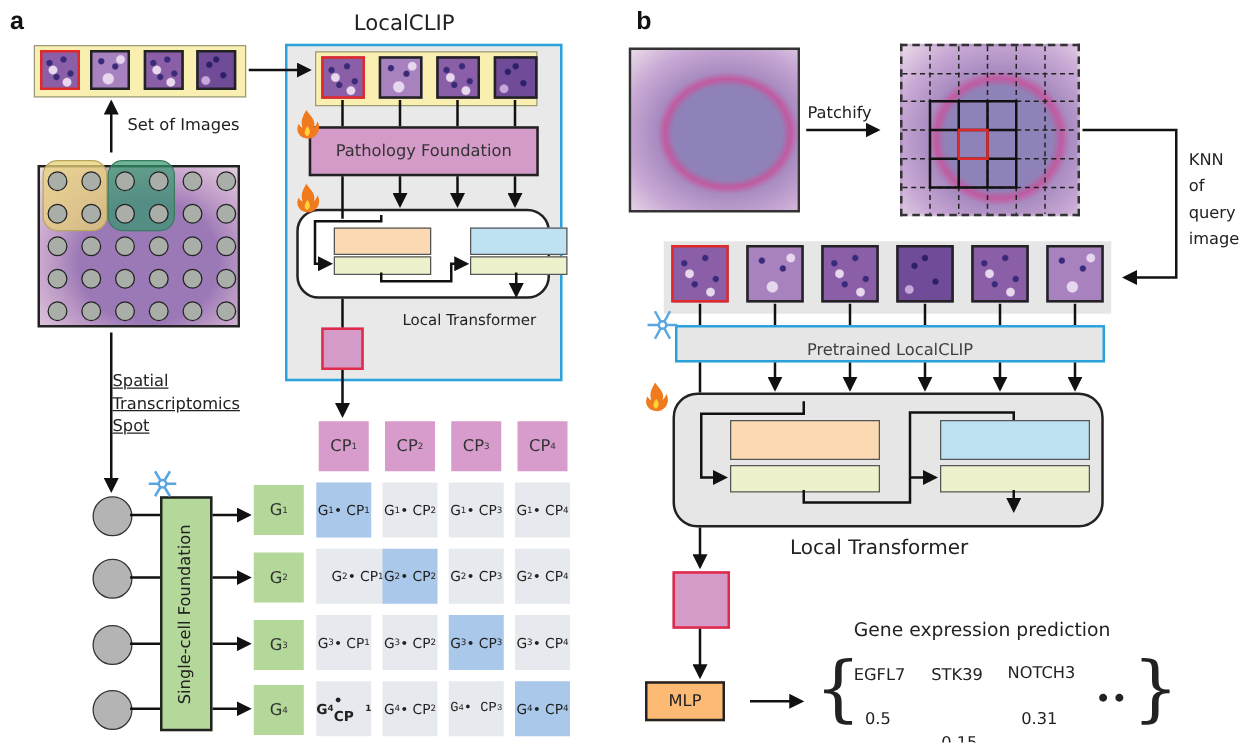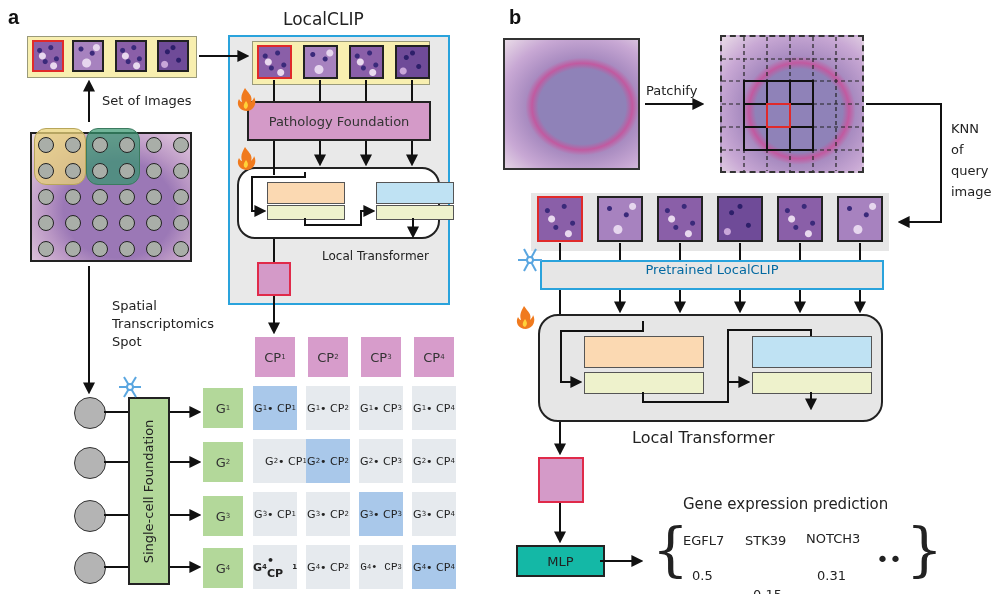--- a/index.html
+++ b/index.html
@@ -105,21 +105,21 @@
 </div>
 
 <div class="abs" style="left:237px;top:167px;width:203px;height:72px;background:#fff;border:2px solid #222;border-radius:18px;box-sizing:border-box;"></div>
 <div class="abs" style="left:267px;top:182px;width:76px;height:20px;background:#fbd9b2;border:1px solid #555;"></div>
 <div class="abs" style="left:267px;top:205px;width:76px;height:13px;background:#eef2cc;border:1px solid #555;"></div>
 <div class="abs" style="left:376px;top:182px;width:76px;height:20px;background:#bfe2f3;border:1px solid #555;width:76px;"></div>
 <div class="abs" style="left:376px;top:205px;width:76px;height:13px;background:#eef2cc;border:1px solid #555;"></div>
 <div class="abs lbl" style="left:322px;top:247px;font-size:12px;">Local Transformer</div>
 <div class="abs" style="left:257px;top:262px;width:34px;height:34px;background:#d49ac8;border:2px solid #e02a4a;box-sizing:border-box;"></div>
 
-<div class="abs lbl" style="left:112px;top:297px;">
+<div class="abs lbl" style="left:90px;top:297px;text-decoration:underline;">
   <div>Spatial</div>
   <div>Transcriptomics</div>
   <div>Spot</div>
 </div>
 
 <div class="cpbox" style="left:255px;top:337px;">
     <span>CP</span>
     <sub>1</sub>
   </div>
 <div class="cpbox" style="left:308px;top:337px;">
@@ -195,33 +195,33 @@
 </div>
 
 <div class="abs" style="left:531px;top:193px;width:358px;height:58px;background:#e6e6e6;"></div>
 <div class="tile red" style="left:537px;top:196px;width:46px;height:46px;"></div>
 <div class="tile v2" style="left:597px;top:196px;width:46px;height:46px;"></div>
 <div class="tile" style="left:657px;top:196px;width:46px;height:46px;"></div>
 <div class="tile v3" style="left:717px;top:196px;width:46px;height:46px;"></div>
 <div class="tile" style="left:777px;top:196px;width:46px;height:46px;"></div>
 <div class="tile v2" style="left:837px;top:196px;width:46px;height:46px;"></div>
 
-<div class="abs" style="left:540px;top:260px;width:344px;height:30px;background:#e6e6e6;border:2px solid #2aa3dc;box-sizing:border-box;display:flex;align-items:flex-start;justify-content:center;font-size:13px;color:#0369a1;">
+<div class="abs" style="left:540px;top:260px;width:344px;height:30px;background:#e6e6e6;border:2px solid #2aa3dc;box-sizing:border-box;display:flex;align-items:flex-end;justify-content:center;font-size:13px;color:#404040;">
   <span>Pretrained LocalCLIP</span>
 </div>
 
 <div class="abs" style="left:538px;top:314px;width:345px;height:108px;background:#e6e6e6;border:2px solid #222;border-radius:20px;box-sizing:border-box;"></div>
 <div class="abs" style="left:584px;top:336px;width:118px;height:30px;background:#fbd9b2;border:1px solid #555;"></div>
 <div class="abs" style="left:584px;top:372px;width:118px;height:20px;background:#eef2cc;border:1px solid #555;"></div>
 <div class="abs" style="left:752px;top:336px;width:118px;height:30px;background:#bfe2f3;border:1px solid #555;"></div>
 <div class="abs" style="left:752px;top:372px;width:118px;height:20px;background:#eef2cc;border:1px solid #555;"></div>
 <div class="abs" style="left:632px;top:428px;font-size:16px;">Local Transformer</div>
 
 <div class="abs" style="left:538px;top:457px;width:46px;height:46px;background:#d49ac8;border:2px solid #e02a4a;box-sizing:border-box;"></div>
-<div class="abs" style="left:516px;top:545px;width:89px;height:32px;background:#14b8a6;border:2px solid #222;box-sizing:border-box;display:flex;align-items:center;justify-content:center;font-size:13px;">
+<div class="abs" style="left:516px;top:545px;width:64px;height:32px;background:#fdba74;border:2px solid #222;box-sizing:border-box;display:flex;align-items:center;justify-content:center;font-size:13px;">
   <span>MLP</span>
 </div>
 
 <div class="abs" style="left:683px;top:495px;font-size:15px;">Gene expression prediction</div>
 <div class="abs" style="left:652px;top:520px;font-size:58px;line-height:60px;font-family:'DejaVu Serif',serif;">{</div>
 <div class="abs" style="left:906px;top:520px;font-size:58px;line-height:60px;font-family:'DejaVu Serif',serif;">}</div>
 <div class="abs lbl" style="left:683px;top:532px;font-size:13px;">EGFL7</div>
 <div class="abs lbl" style="left:745px;top:532px;font-size:13px;">STK39</div>
 <div class="abs lbl" style="left:806px;top:530px;font-size:13px;">NOTCH3</div>
 <div class="abs lbl" style="left:692px;top:567px;font-size:13px;">0.5</div>

